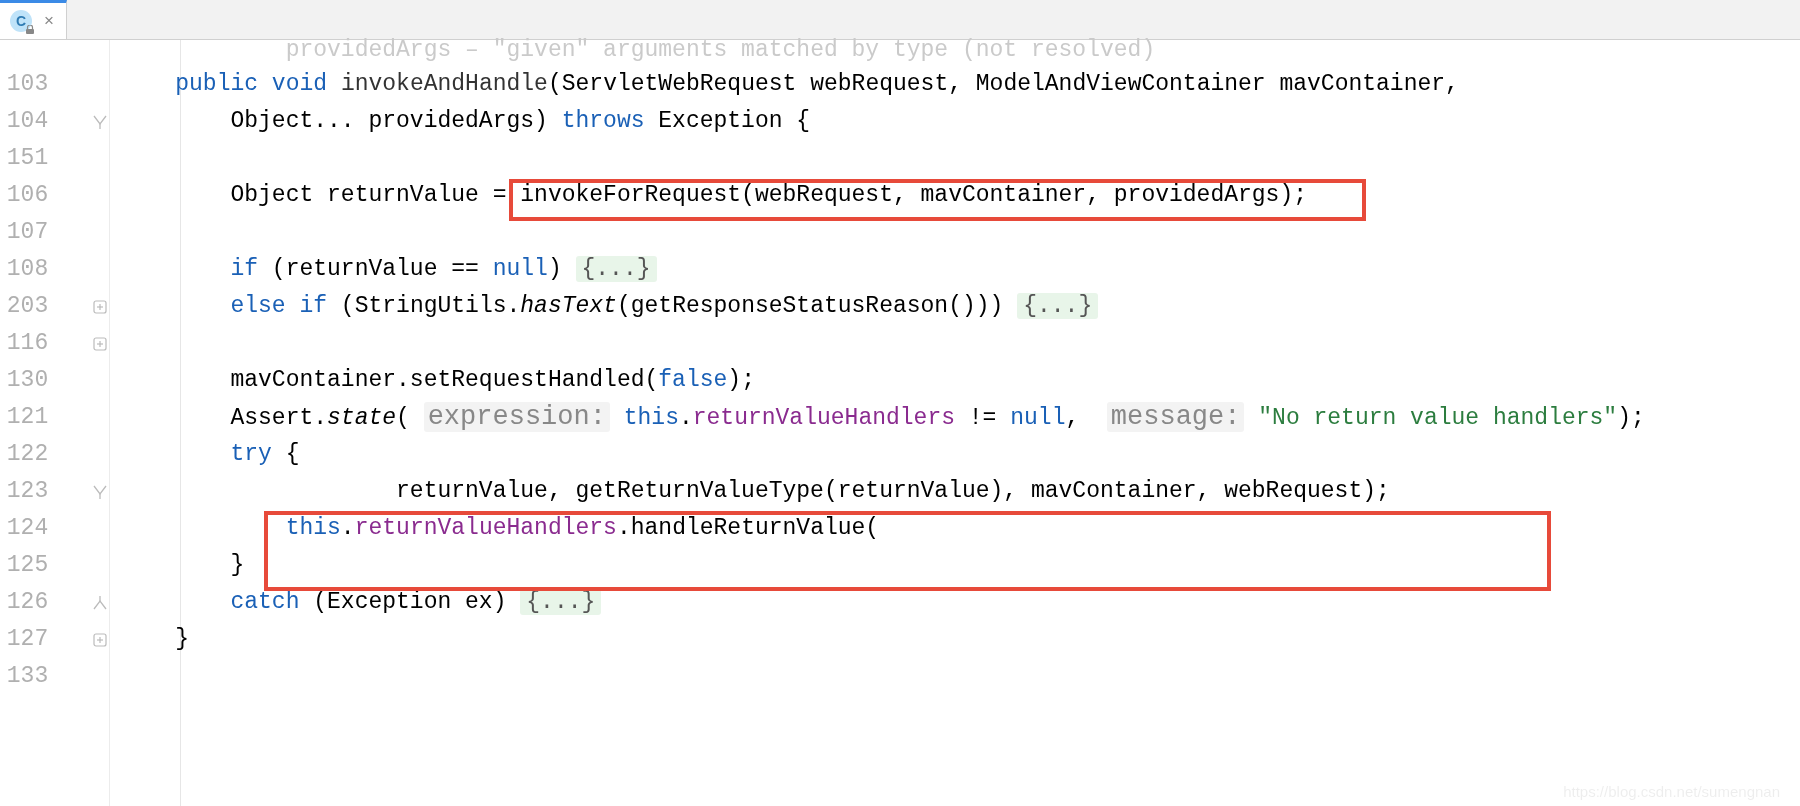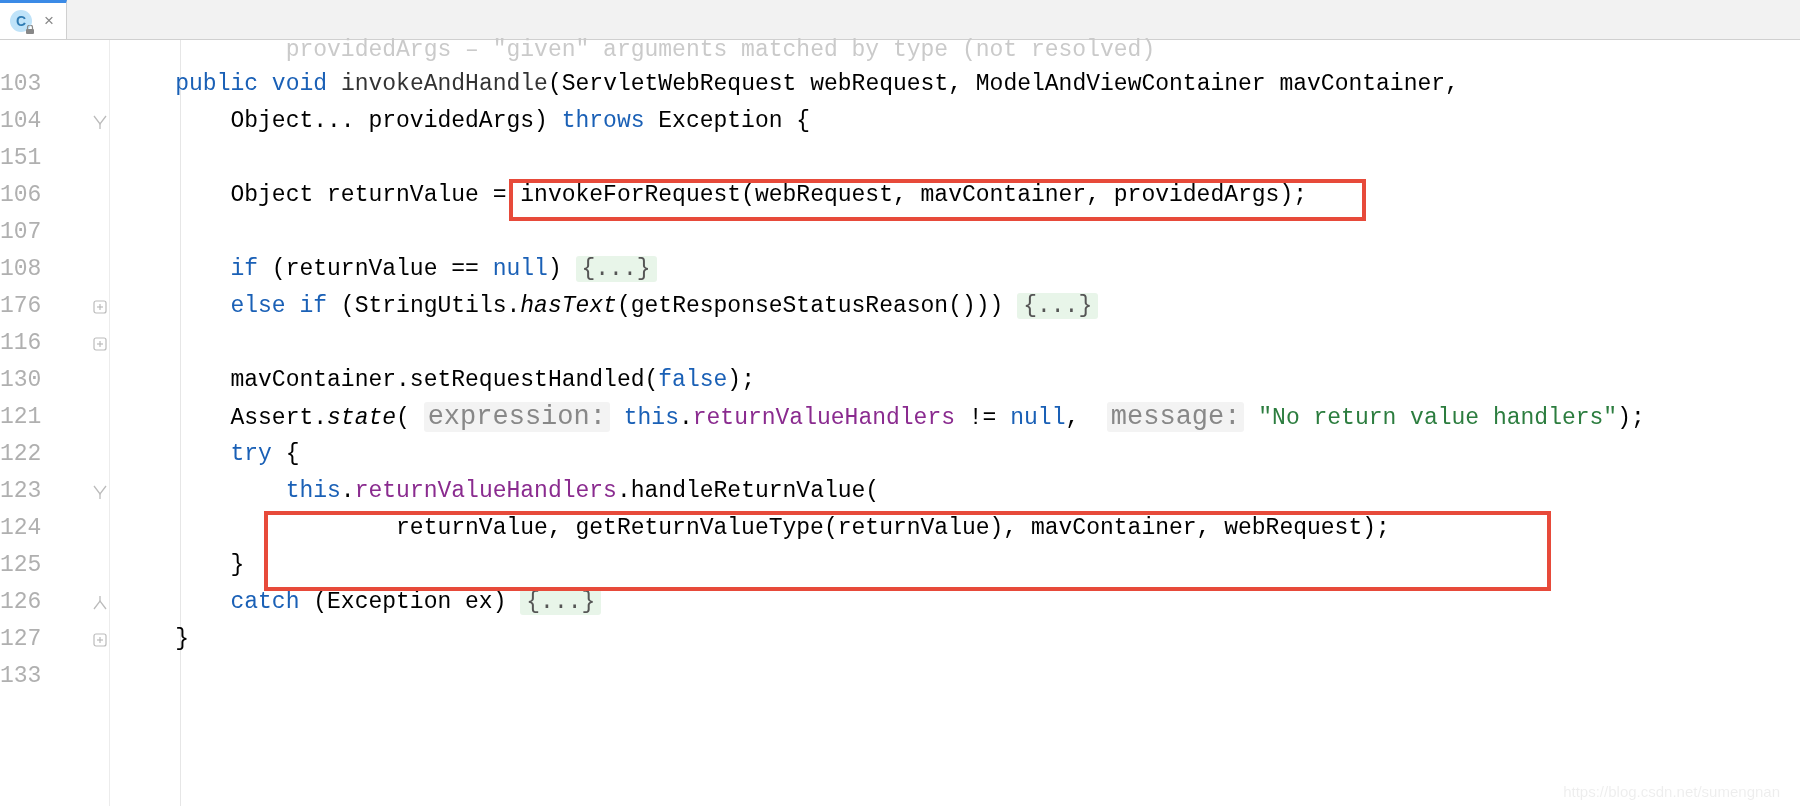--- a/index.html
+++ b/index.html
@@ -5,21 +5,21 @@
   * { box-sizing: border-box; margin: 0; padding: 0; }
   html, body { width: 1800px; height: 806px; overflow: hidden; font-family: Menlo, Monaco, "Courier New", monospace; background: #ffffff; }
   
   .tab-bar { height: 40px; background: #f2f2f2; border-bottom: 1px solid #d0d0d0; display: flex; align-items: flex-end; }
   .tab { height: 39px; background: #ffffff; border-top: 3px solid #3b8ae6; padding: 0 12px 0 10px; display: flex; align-items: center; gap: 8px; font-family: -apple-system, "Segoe UI", sans-serif; font-size: 18px; color: #333; border-right: 1px solid #d0d0d0; }
   .tab-icon { width: 22px; height: 22px; border-radius: 50%; background: #bfe3f9; display: flex; align-items: center; justify-content: center; font-weight: bold; font-size: 14px; color: #2e7bb3; position: relative; }
   .tab-icon-lock { position: absolute; right: -3px; bottom: -3px; width: 10px; height: 10px; }
   .tab-close { color: #888; font-size: 17px; cursor: pointer; padding-left: 4px; }
   
   .editor-area { display: flex; height: calc(100% - 40px); position: relative; }
-  .gutter { width: 110px; background: #ffffff; border-right: 1px solid #ececec; padding-top: 4px; color: #b0b0b0; font-size: 23px; text-align: left; user-select: none; }
+  .gutter { width: 110px; background: #ffffff; border-right: 1px solid #ececec; padding-top: 4px; color: #b0b0b0; font-size: 23px; text-align: center; user-select: none; }
   .gutter-line { height: 37px; line-height: 37px; padding-right: 54px; position: relative; }
   .fold-icon { position: absolute; right: 2px; top: 50%; transform: translateY(-50%); width: 14px; height: 14px; display: flex; align-items: center; justify-content: center; }
   .fold-icon svg { width: 14px; height: 14px; }
   
   .code-area { flex: 1; position: relative; }
   .code-content { padding-top: 4px; position: relative; }
   .code-line { height: 37px; line-height: 37px; font-size: 23px; white-space: pre; padding-left: 10px; position: relative; }
   
   .kw { color: #1a60b6; }
   .mtd { color: #333333; }
@@ -62,21 +62,21 @@
           <svg viewBox="0 0 14 14">
             <path d="M1 1 L7 9 L13 1" fill="none" stroke="#bbb" stroke-width="1.3"></path>
             <line x1="7" y1="9" x2="7" y2="14" stroke="#bbb" stroke-width="1.3"></line>
           </svg>
         </span>
     </div>
     <div class="gutter-line"><span>151</span></div>
     <div class="gutter-line"><span>106</span></div>
     <div class="gutter-line"><span>107</span></div>
     <div class="gutter-line"><span>108</span></div>
-    <div class="gutter-line"><span>176</span>
+    <div class="gutter-line"><span>203</span>
       <span class="fold-icon">
           <svg viewBox="0 0 14 14">
             <rect x="1" y="1" width="12" height="12" rx="2" fill="none" stroke="#bbb" stroke-width="1.2"></rect>
             <line x1="4" y1="7" x2="10" y2="7" stroke="#bbb" stroke-width="1.2"></line>
             <line x1="7" y1="4" x2="7" y2="10" stroke="#bbb" stroke-width="1.2"></line>
           </svg>
         </span>
     </div>
     <div class="gutter-line"><span>116</span>
       <span class="fold-icon">
@@ -141,23 +141,23 @@
       <div class="code-line">        <span class="kw">else</span> <span class="kw">if</span><span> (StringUtils.</span><span class="italic">hasText</span><span>(getResponseStatusReason())) </span><span class="folded">{...}</span></div>
 
       <div class="code-line"></div>
 
       <div class="code-line">    <span>    mavContainer.setRequestHandled(</span><span class="kw">false</span><span>);</span></div>
 
       <div class="code-line">    <span>    Assert.</span><span class="italic">state</span><span>( </span><span class="hint">expression:</span><span> </span><span class="kw">this</span><span>.</span><span class="fld">returnValueHandlers</span><span> != </span><span class="kw">null</span><span>,  </span><span class="hint">message:</span><span> </span><span class="str">"No return value handlers"</span><span>);</span></div>
 
       <div class="code-line">        <span class="kw">try</span><span> {</span></div>
 
+      <div class="code-line">    <span>                returnValue, getReturnValueType(returnValue), mavContainer, webRequest);</span></div>
+
       <div class="code-line">    <span>        </span><span class="kw">this</span><span>.</span><span class="fld">returnValueHandlers</span><span>.handleReturnValue(</span></div>
-
-      <div class="code-line">    <span>                returnValue, getReturnValueType(returnValue), mavContainer, webRequest);</span></div>
 
       <div class="code-line">    <span>    }</span></div>
 
       <div class="code-line">        <span class="kw">catch</span><span> (Exception ex) </span><span class="folded">{...}</span></div>
 
       <div class="code-line">    <span>}</span></div>
     </div>
 
     <div class="red-box-1" style="left:399px; top:139px; width:857px; height:42px;"></div>
     <div class="red-box-2" style="left:154px; top:471px; width:1287px; height:80px;"></div>

